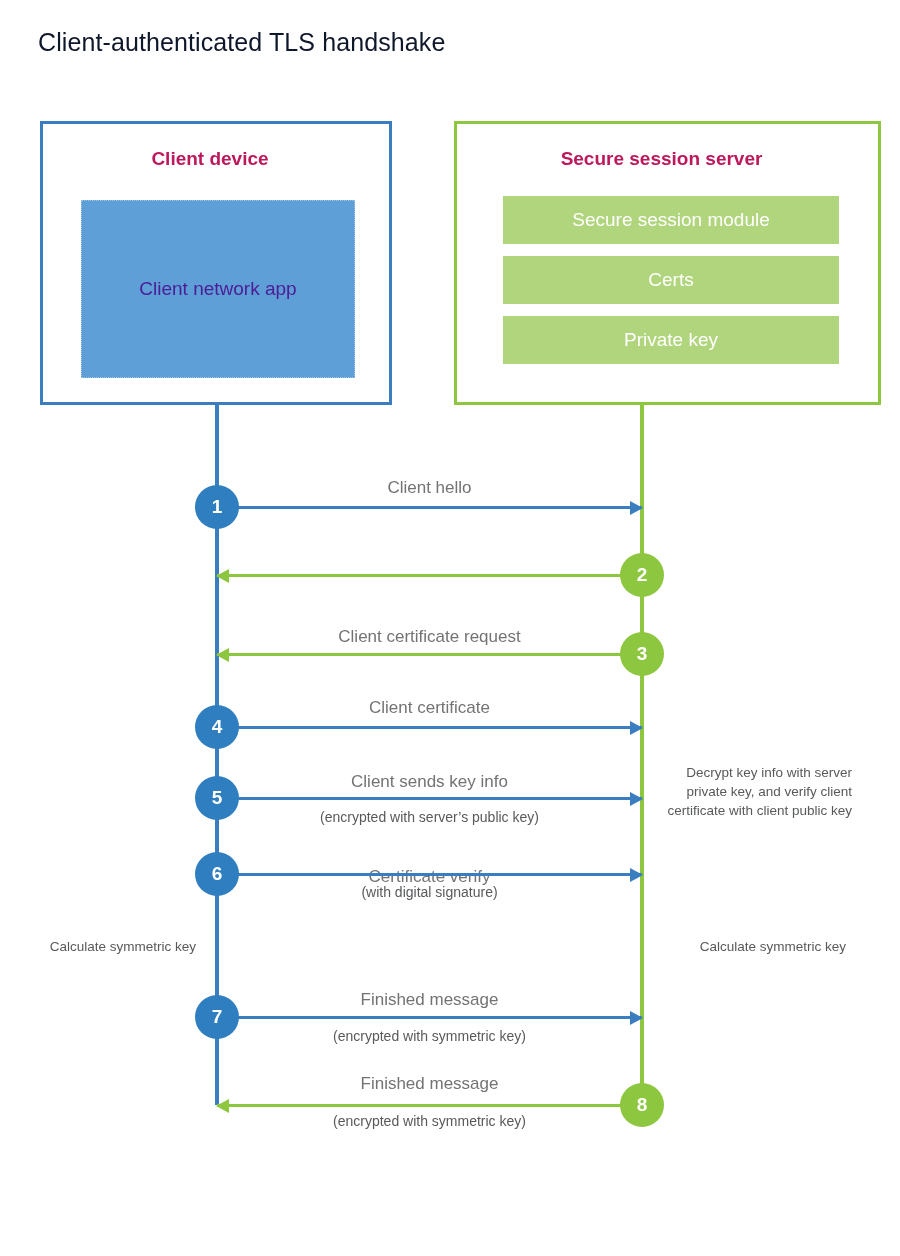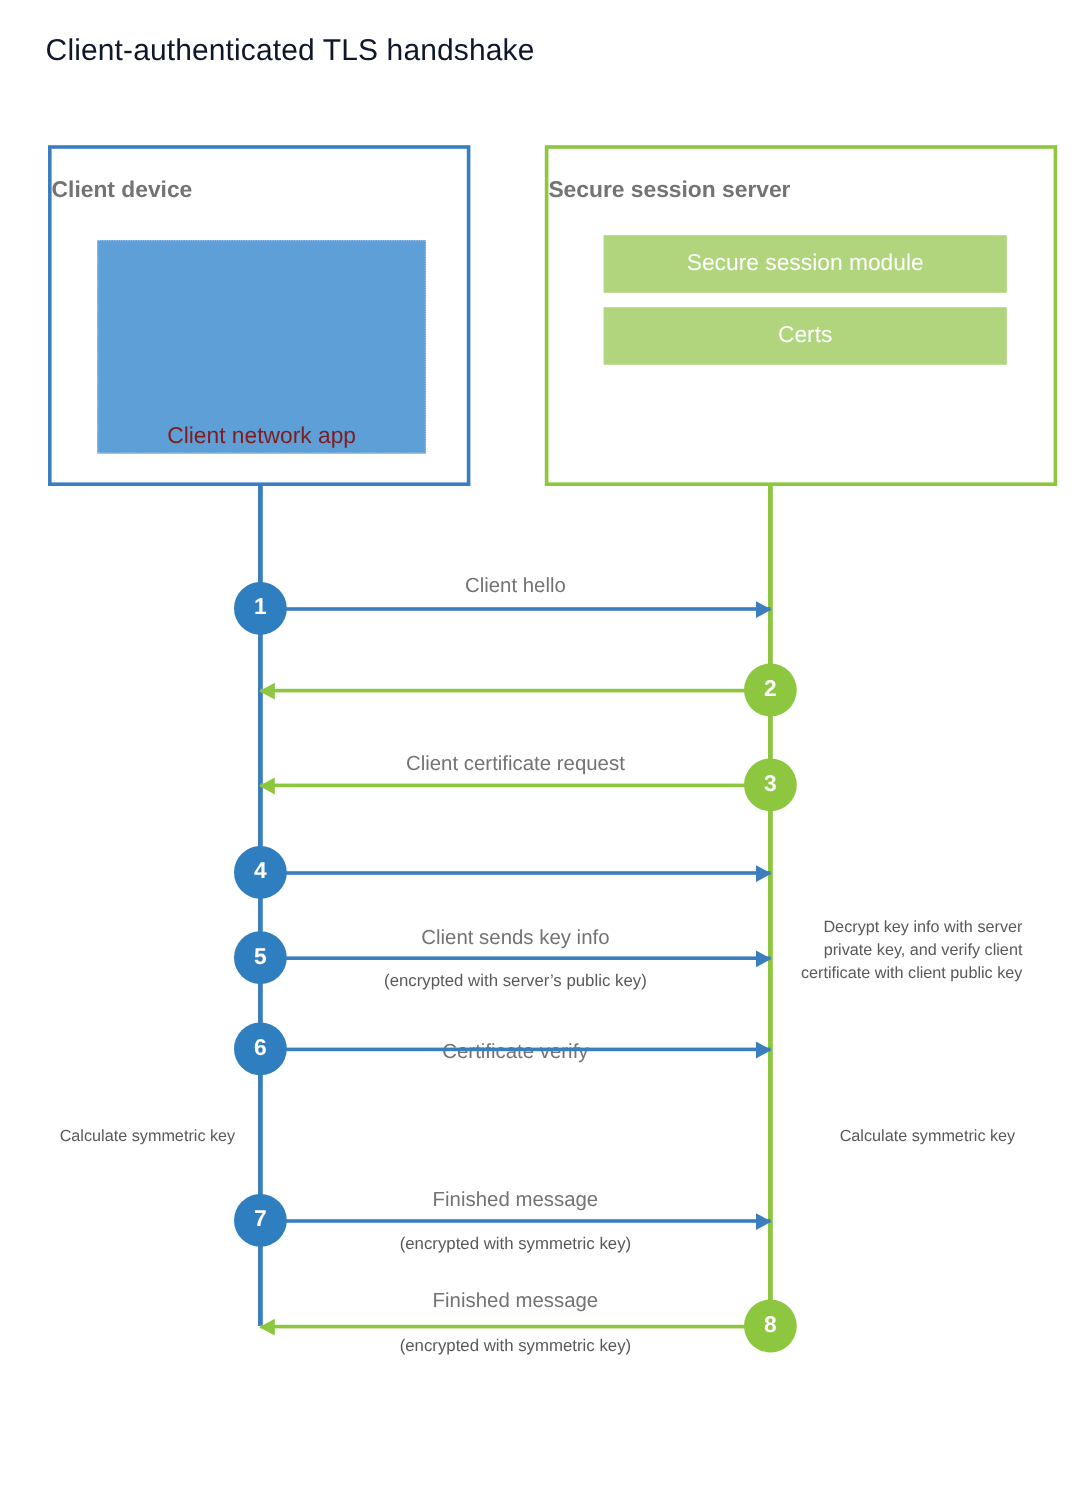--- a/index.html
+++ b/index.html
@@ -18,28 +18,28 @@
     letter-spacing: 0.1px; white-space: nowrap;
   }
 
   
   .entity-box { position: absolute; background: #ffffff; }
   #client-box { left: 40px; top: 121px; width: 352px; height: 284px; border: 3px solid #3a7ec0; }
   #server-box { left: 428px; top: 121px; width: 427px; height: 284px; border: 3px solid #8dc63f; margin-left: 26px; }
 
   .entity-title {
     position: absolute; left: 0; right: 12px; top: 24px;
-    font-size: 19px; font-weight: bold; color: #737373;
+    text-align: center; font-size: 19px; font-weight: bold; color: #be185d;
   }
 
   .client-app-block {
     position: absolute; left: 38px; top: 76px; width: 274px; height: 178px;
     background: #5e9fd8; border: 1px dotted #9ec4e6;
-    display: flex; align-items: flex-end; justify-content: center;
-    text-align: center; color: #7f1d1d; font-size: 19px; line-height: 1.35;
+    display: flex; align-items: center; justify-content: center;
+    text-align: center; color: #4c1d95; font-size: 19px; line-height: 1.35;
   }
 
   .server-modules { position: absolute; left: 46px; top: 72px; width: 336px; }
   .server-module {
     height: 48px; margin-bottom: 12px; background: #b0d57d;
     display: flex; align-items: center; justify-content: center;
     color: #ffffff; font-size: 19px;
   }
 
   
@@ -95,20 +95,23 @@
 
   <div class="entity-box" id="server-box">
     <div class="entity-title">Secure session server</div>
     <div class="server-modules">
       <div class="server-module">
         <span>Secure session module</span>
       </div>
       <div class="server-module">
         <span>Certs</span>
       </div>
+      <div class="server-module">
+        <span>Private key</span>
+      </div>
     </div>
   </div>
 
   <div class="lifeline" id="client-lifeline"></div>
   <div class="lifeline" id="server-lifeline"></div>
 
   <div class="msg-label" style="left:217px; top:478px; width:425px;">Client hello</div>
   <div class="msg-arrow blue to-right" style="left:237px; top:506px; width:405px;">
       <span class="head"></span>
     </div>
@@ -124,40 +127,42 @@
   </div>
 
   <div class="msg-label" style="left:217px; top:627px; width:425px;">Client certificate request</div>
   <div class="msg-arrow green to-left" style="left:217px; top:653px; width:425px;">
       <span class="head"></span>
     </div>
   <div class="step-circle green" style="left:620px; top:632px;">
     <span>3</span>
   </div>
 
+  <div class="msg-label" style="left:217px; top:698px; width:425px;">Client certificate</div>
   <div class="msg-arrow blue to-right" style="left:237px; top:726px; width:405px;">
       <span class="head"></span>
     </div>
   <div class="step-circle blue" style="left:195px; top:705px;">
     <span>4</span>
   </div>
 
   <div class="msg-label" style="left:217px; top:772px; width:425px;">Client sends key info</div>
   <div class="msg-arrow blue to-right" style="left:237px; top:797px; width:405px;">
       <span class="head"></span>
     </div>
   <div class="msg-sublabel" style="left:217px; top:809px; width:425px;">(encrypted with server’s public key)</div>
   <div class="step-circle blue" style="left:195px; top:776px;">
     <span>5</span>
   </div>
 
   <div class="msg-label" style="left:217px; top:847px; width:425px;margin-top:20px;">Certificate verify</div>
   <div class="msg-arrow blue to-right" style="left:237px; top:873px; width:405px;">
       <span class="head"></span>
     </div>
+  <div class="msg-sublabel" style="left:217px; top:884px; width:425px;">(with digital signature)</div>
   <div class="step-circle blue" style="left:195px; top:852px;">
     <span>6</span>
   </div>
 
   <div class="side-note left-align" style="left:667px; top:763px; width:185px;">Decrypt key info with server private key, and verify client certificate with client public key</div>
 
   <div class="side-note right-align" style="left:36px; top:937px; width:160px;">Calculate symmetric key</div>
   <div class="side-note left-align" style="left:676px; top:937px; width:170px;">Calculate symmetric key</div>
 
   <div class="msg-label" style="left:217px; top:990px; width:425px;">Finished message</div>

